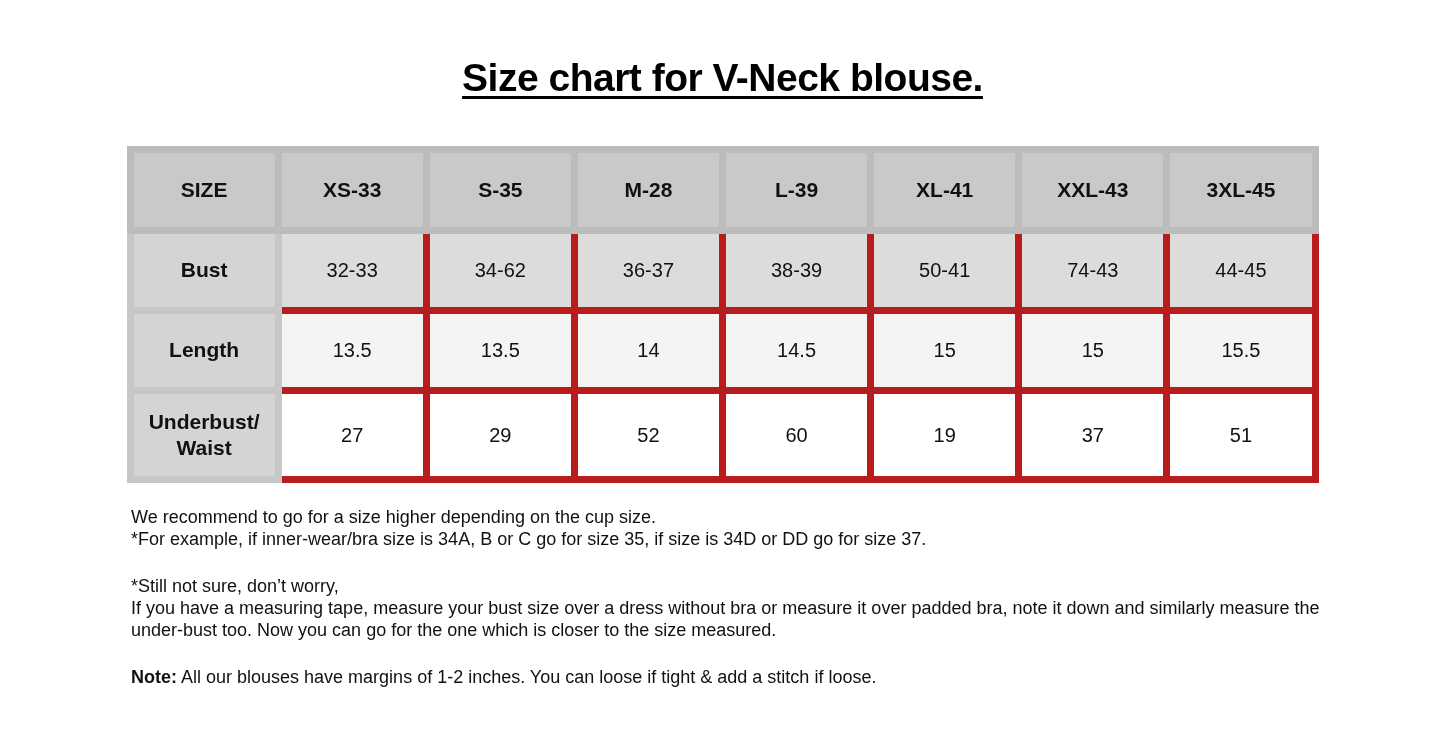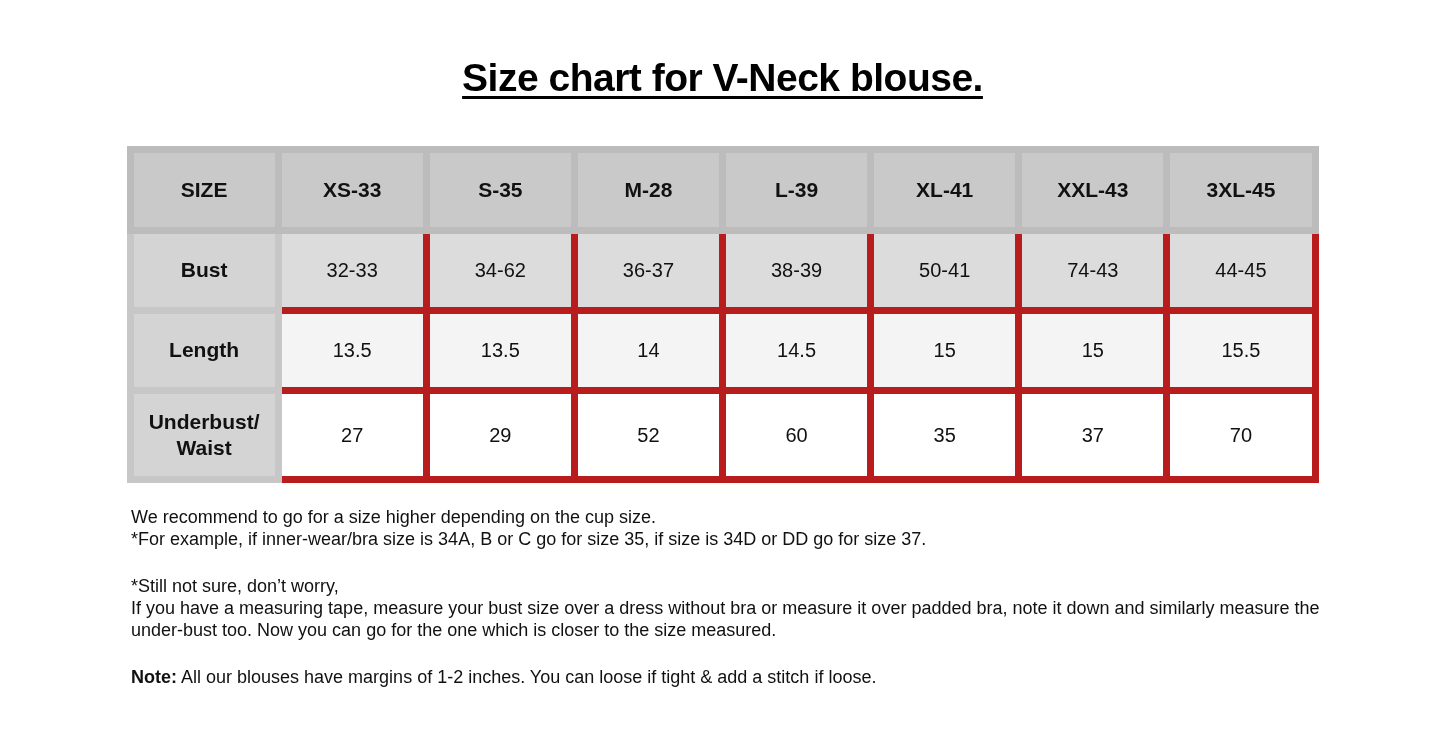--- a/index.html
+++ b/index.html
@@ -139,23 +139,23 @@
           <td>15</td>
           <td>15</td>
           <td>15.5</td>
         </tr>
         <tr>
           <th class="rowhead">Underbust/ Waist</th>
           <td>27</td>
           <td>29</td>
           <td>52</td>
           <td>60</td>
-          <td>35</td>
+          <td>19</td>
           <td>37</td>
-          <td>70</td>
+          <td>51</td>
         </tr>
       </tbody>
     </table>
   </div>
 
   <div class="notes">
     <p>We recommend to go for a size higher depending on the cup size.</p>
     <p>*For example, if inner-wear/bra size is 34A, B or C go for size 35, if size is 34D or DD go for size 37.</p>
     <div class="gap"></div>
     <p>*Still not sure, don’t worry,</p>

